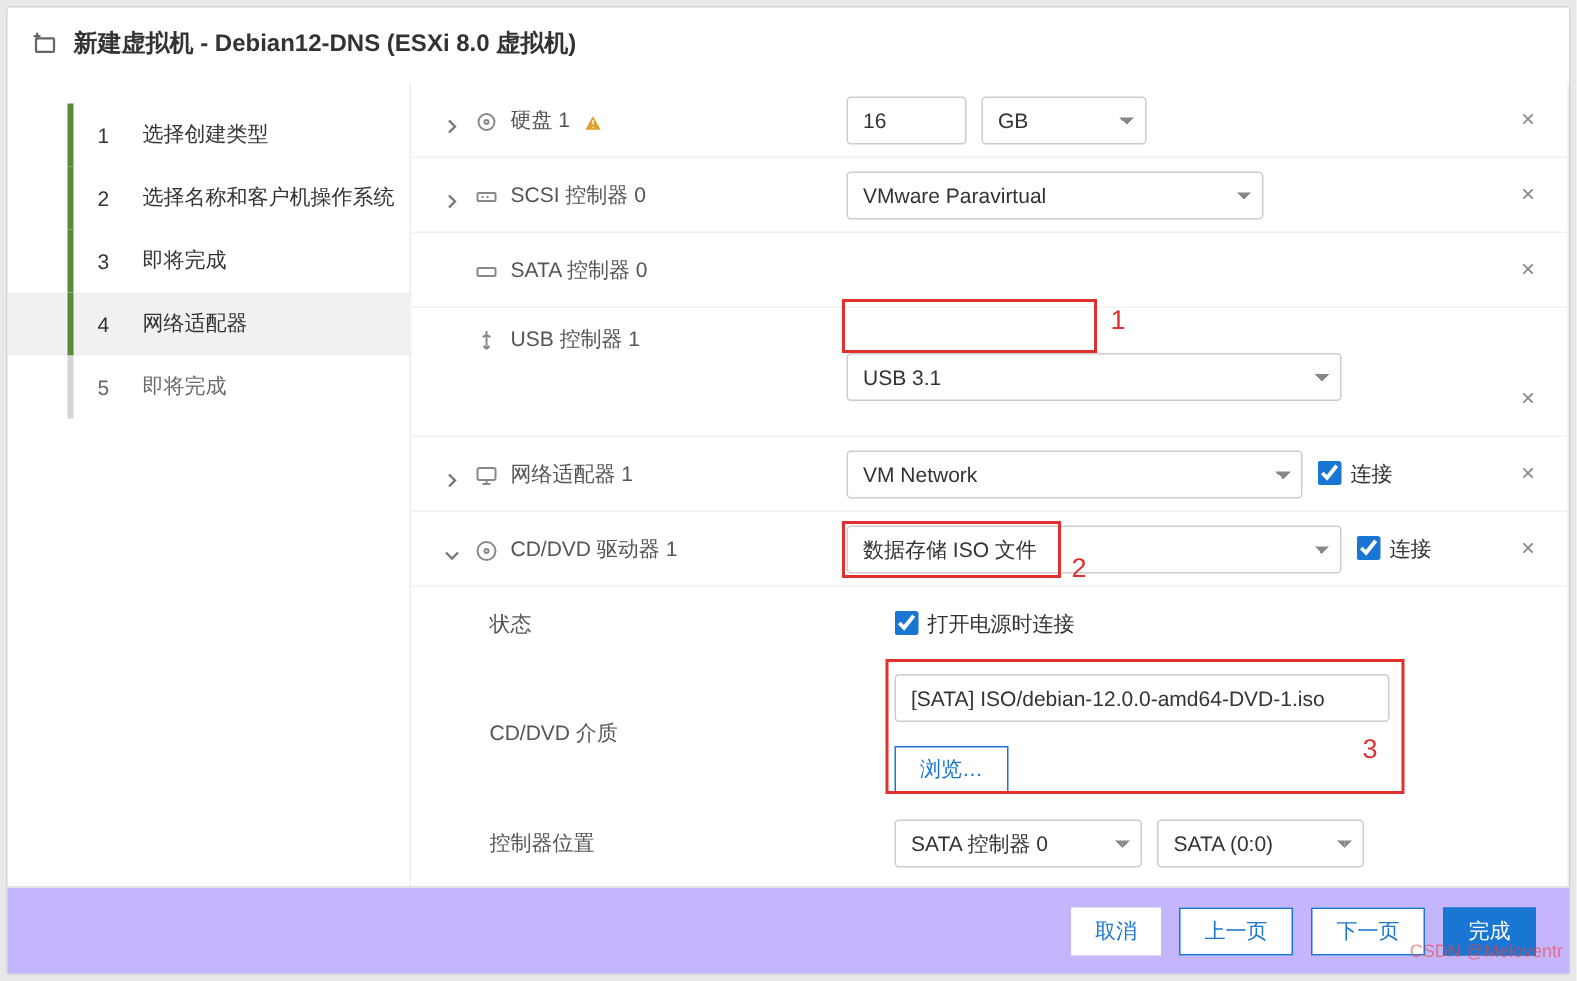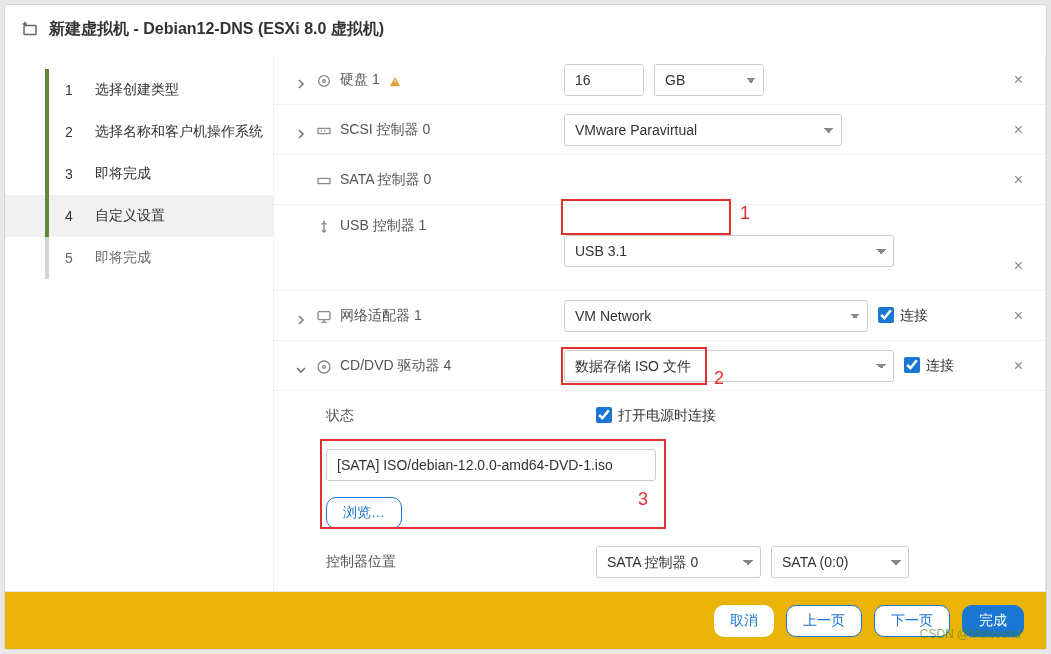--- a/index.html
+++ b/index.html
@@ -25,27 +25,27 @@
 .row .ctrl-col { flex: 1; display: flex; align-items: center; gap: 10px; }
 .chev { width: 14px; display: inline-flex; justify-content: center; cursor: pointer; color: #666; }
 .icon { width: 16px; height: 16px; display: inline-flex; align-items: center; justify-content: center; color: #888; }
 .warn { color: #e0a030; }
 .sel, .inp { height: 32px; border: 1px solid #ccc; border-radius: 3px; padding: 0 10px; background: #fff; font-size: 14px; color: #333; appearance: none; position: relative; }
 .sel { padding-right: 28px; background-image: linear-gradient(45deg, transparent 50%, #888 50%), linear-gradient(135deg, #888 50%, transparent 50%); background-position: right 12px top 13px, right 7px top 13px; background-size: 5px 5px, 5px 5px; background-repeat: no-repeat; }
 .inp { }
 .close-x { position: absolute; right: 22px; top: 50%; transform: translateY(-50%); color: #888; cursor: pointer; font-size: 16px; }
 .chk { width: 16px; height: 16px; accent-color: #1976d2; }
 .chk-lbl { display: flex; align-items: flex-start; gap: 6px; font-size: 14px; color: #333; }
-.btn { height: 32px; padding: 0 16px; border: 1px solid #1976d2; border-radius: 10px; background: #fff; color: #1976d2; font-size: 14px; cursor: pointer; display: inline-flex; align-items: center; }
+.btn { height: 32px; padding: 0 16px; border: 1px solid #1976d2; border-radius: 0; background: #fff; color: #1976d2; font-size: 14px; cursor: pointer; display: inline-flex; align-items: center; }
 .btn.primary { background: #1976d2; color: #fff; }
 .btn.ghost { border: none; color: #1976d2; }
-.footer { height: 58px; border-top: 1px solid #e4e4e4; display: flex; align-items: center; justify-content: flex-end; padding: 0 22px; gap: 12px; background: #eab308; }
+.footer { height: 58px; border-top: 1px solid #e4e4e4; display: flex; align-items: center; justify-content: flex-end; padding: 0 22px; gap: 12px; background: #c4b5fd; }
 .annot { position: absolute; border: 2px solid #e03030; pointer-events: none; }
 .annot-num { position: absolute; color: #e03030; font-size: 18px; font-weight: 400; pointer-events: none; }
-.wm { position: absolute; right: 24px; bottom: 8px; font-size: 12px; color: #4d7c0f; opacity: .6; pointer-events: none; }
+.wm { position: absolute; right: 4px; bottom: 8px; font-size: 12px; color: #ef4444; opacity: .6; pointer-events: none; }
 svg { display: block; }
 </style>
 </head>
 <body>
 
 <div class="dialog">
   <div class="dlg-header">
     <span class="ic">
       <svg width="18" height="18" viewBox="0 0 24 24" fill="none" stroke="#666" stroke-width="2">
           <rect x="4" y="6" width="16" height="12" rx="1"></rect>
@@ -64,21 +64,21 @@
         <div class="step done">
           <span class="num">2</span>
           <span class="lbl">选择名称和客户机操作系统</span>
         </div>
         <div class="step done">
           <span class="num">3</span>
           <span class="lbl">即将完成</span>
         </div>
         <div class="step active">
           <span class="num">4</span>
-          <span class="lbl">自定义设置</span>
+          <span class="lbl">网络适配器</span>
         </div>
         <div class="step">
           <span class="num">5</span>
           <span class="lbl">即将完成</span>
         </div>
       </div>
 
     <div class="main">
 
       <div class="row">
@@ -192,21 +192,21 @@
               <svg width="10" height="10" viewBox="0 0 10 10">
                 <path d="M1 3l4 4 4-4" fill="none" stroke="#777" stroke-width="1.6"></path>
               </svg>
             </span>
           <span class="icon">
               <svg width="16" height="16" viewBox="0 0 24 24" fill="none" stroke="#888" stroke-width="2">
                 <circle cx="12" cy="12" r="9"></circle>
                 <circle cx="12" cy="12" r="2"></circle>
               </svg>
             </span>
-          <span>CD/DVD 驱动器 4</span>
+          <span>CD/DVD 驱动器 1</span>
         </div>
         <div class="ctrl-col" style="position:relative;">
           <select class="sel" style="width:330px"><option>数据存储 ISO 文件</option></select>
           <label class="chk-lbl">
               <input type="checkbox" class="chk" checked="" style=""> 
               <span>连接</span>
             </label>
           <div class="annot" style="left:-3px; top:-3px; width:146px; height:38px;"></div>
           <div class="annot-num" style="left:150px; top:18px;">2</div>
         </div>
@@ -219,20 +219,23 @@
           </div>
         <div class="ctrl-col">
           <label class="chk-lbl">
               <input type="checkbox" class="chk" checked="" style=""> 
               <span>打开电源时连接</span>
             </label>
         </div>
       </div>
 
       <div class="row sub" style="min-height:92px;">
+        <div class="label-col">
+            <span>CD/DVD 介质</span>
+          </div>
         <div class="ctrl-col" style="flex-direction:column; align-items:flex-start; gap:16px; position:relative;">
           <input class="inp" style="width: 330px;" value="[SATA] ISO/debian-12.0.0-amd64-DVD-1.iso">
           <button class="btn">浏览…</button>
           <div class="annot" style="left:-6px; top:-10px; width:346px; height:90px;"></div>
           <div class="annot-num" style="left:312px; top:40px;">3</div>
         </div>
       </div>
 
       <div class="row sub">
         <div class="label-col">

